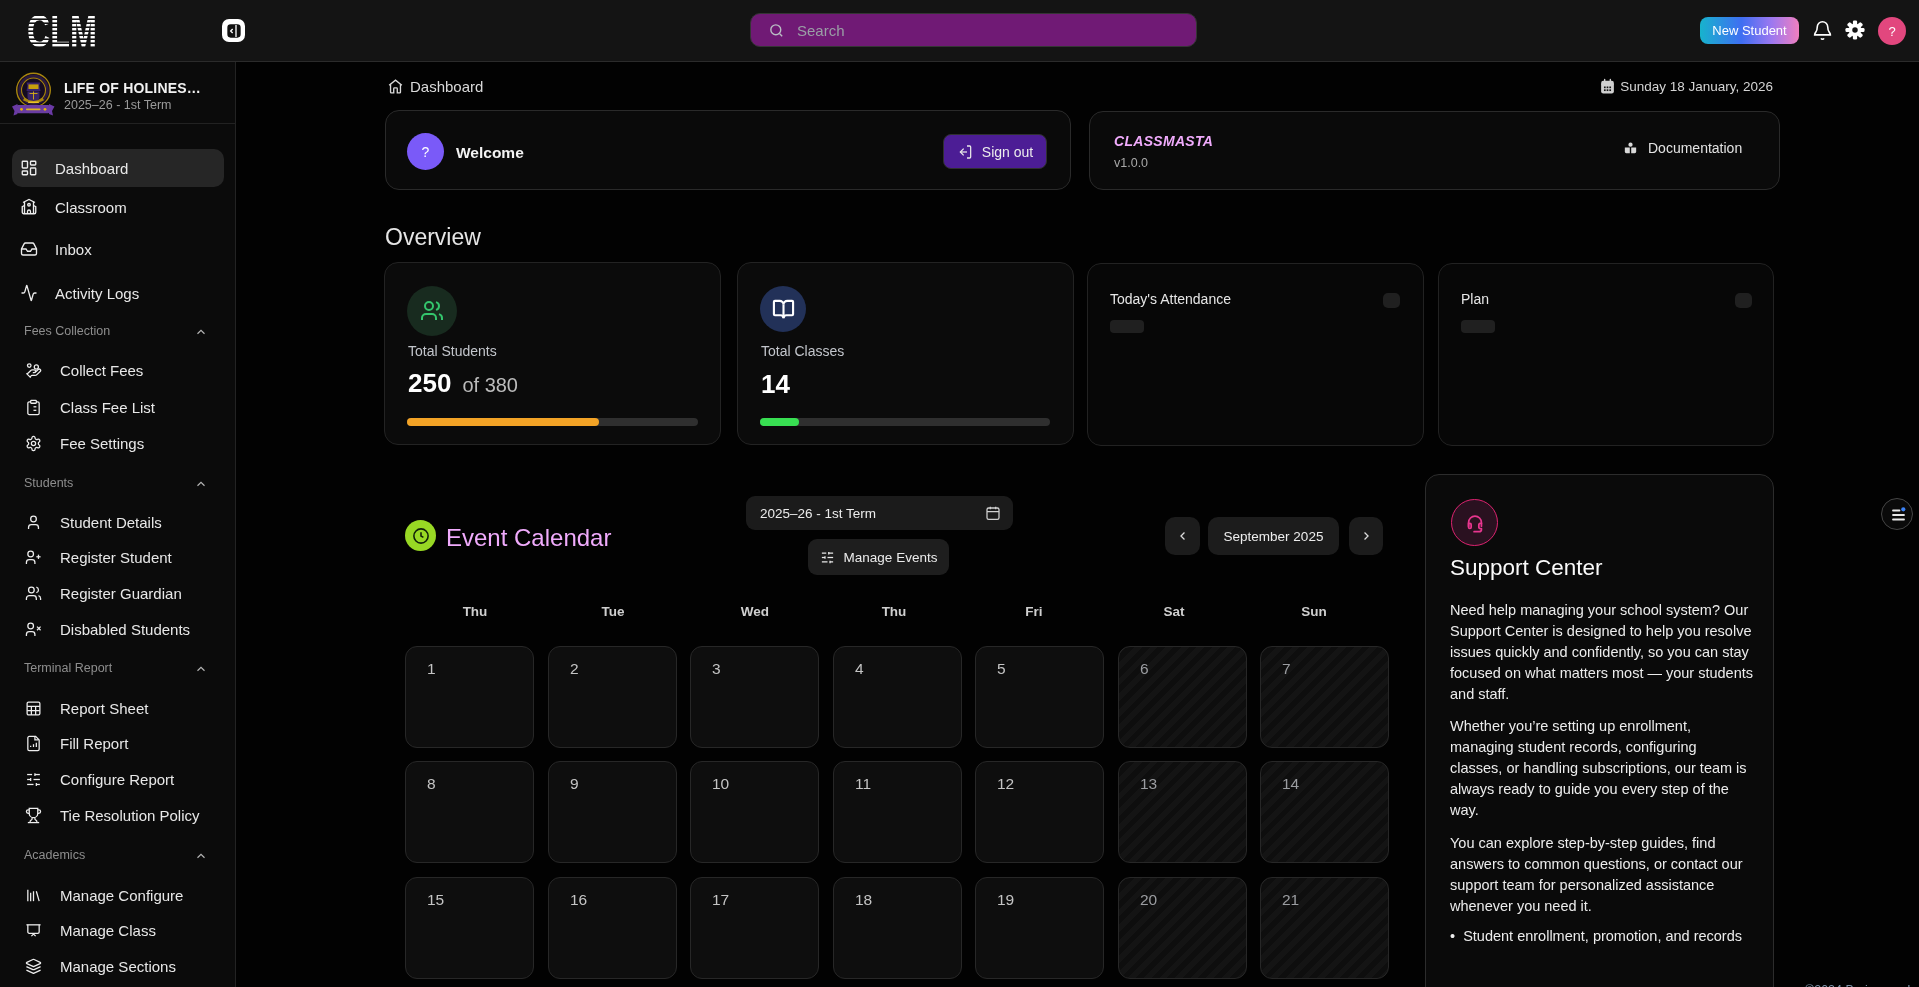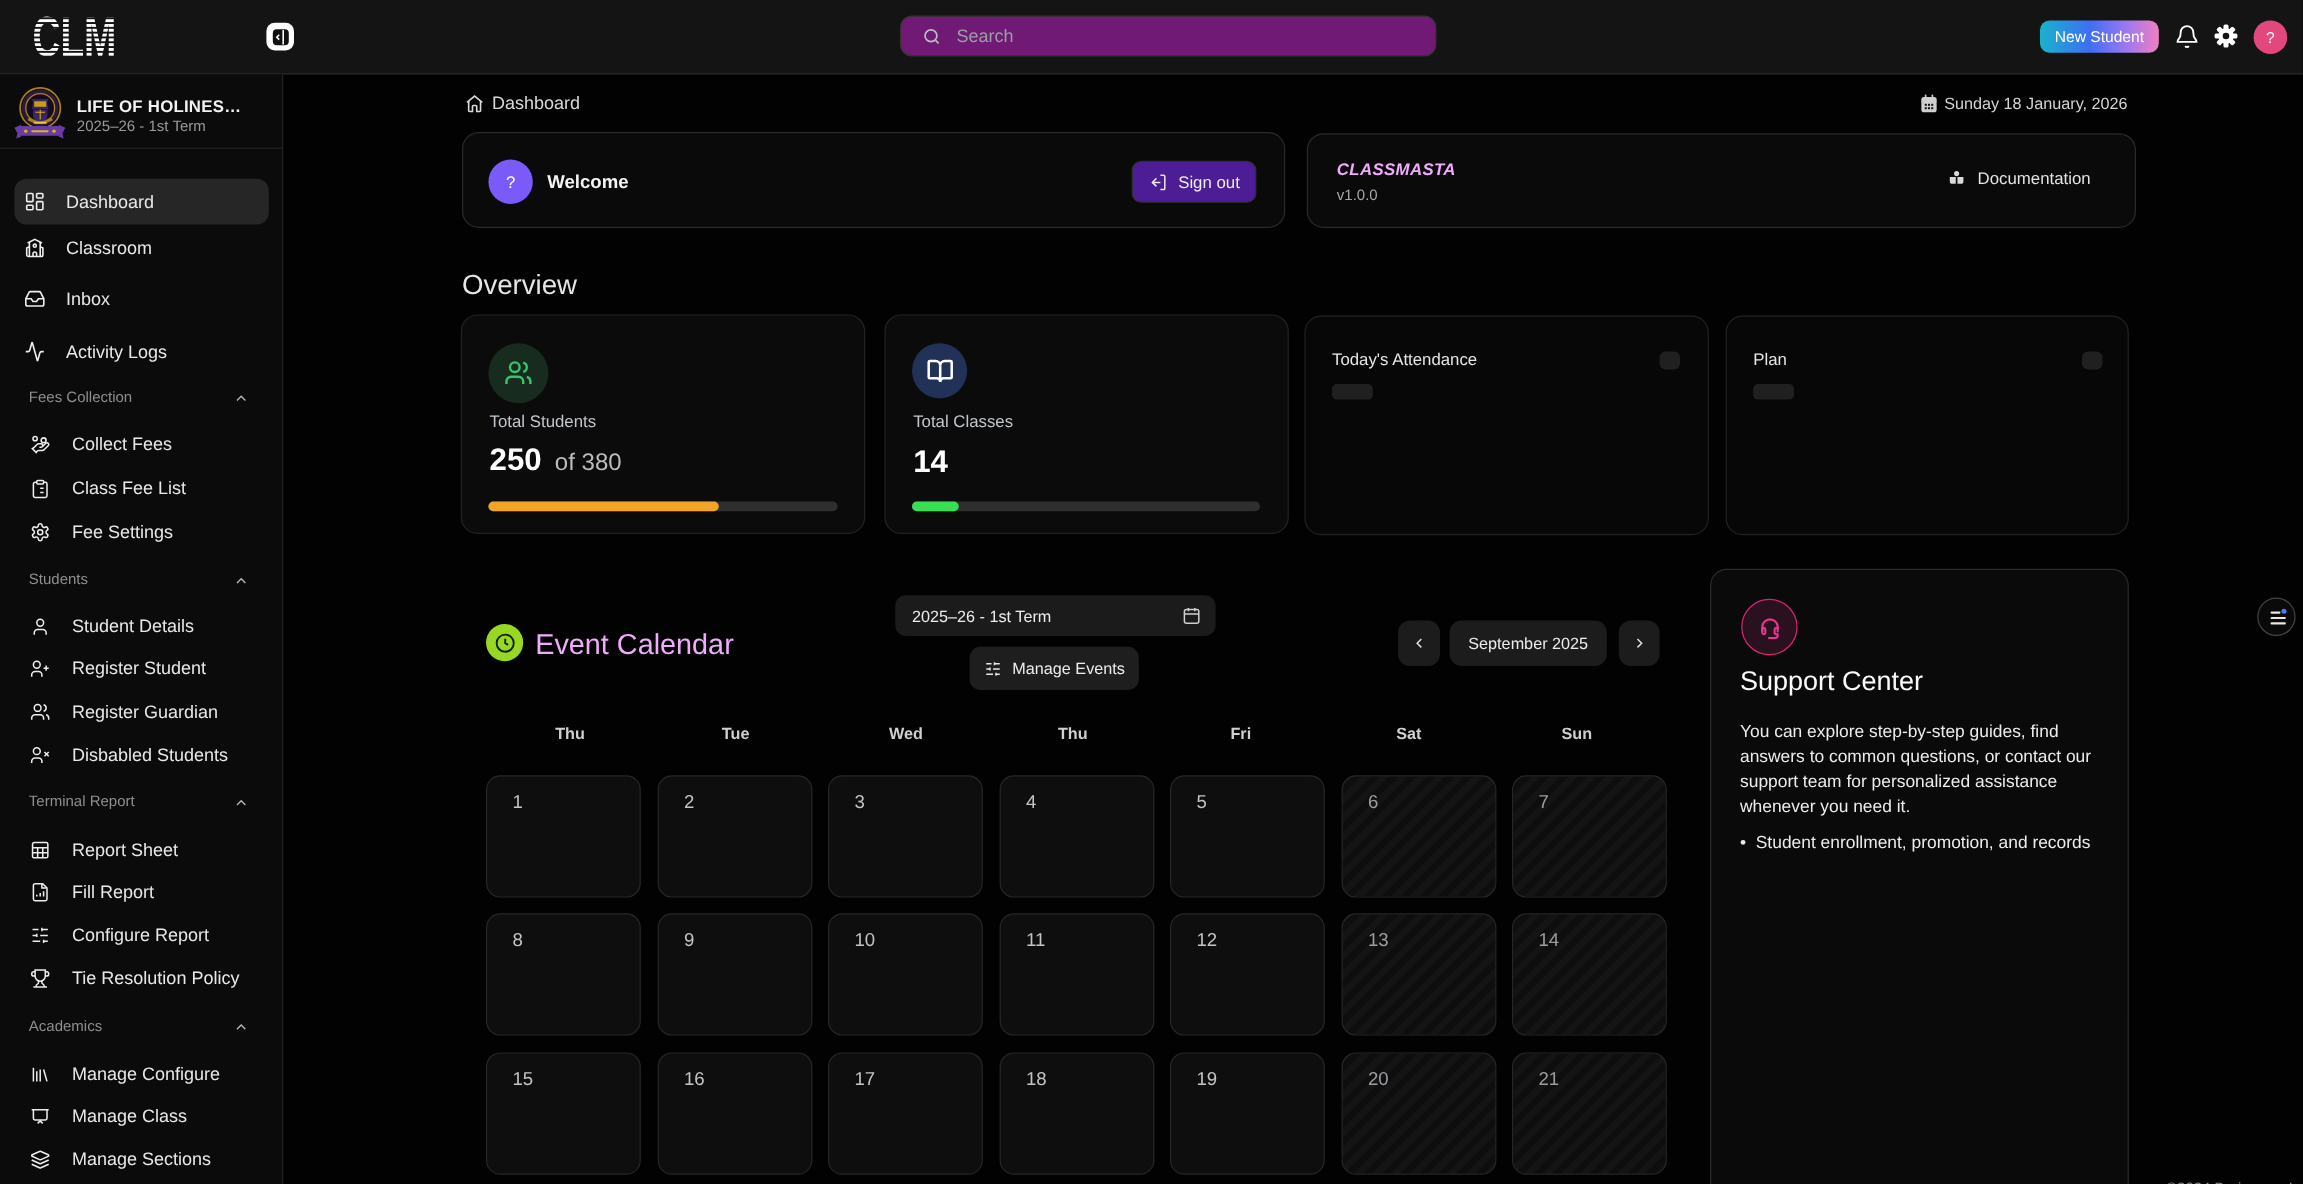--- a/index.html
+++ b/index.html
@@ -506,20 +506,22 @@
 <div class="card" id="support" style="left:1425px;top:474px;width:349px;height:640px;border-color:#2c2c2c;background:#0a0a0a">
   <div style="position:absolute;left:25px;top:24px;width:47px;height:47px;border-radius:50%;border:1.5px solid #dd2370;background:#2a1120;display:flex;align-items:center;justify-content:center">
     <svg width="22" height="22" viewBox="0 0 24 24" fill="none" stroke="#e8368f" stroke-width="1.9" stroke-linecap="round" stroke-linejoin="round">
         <path d="M5 15.5v-4a7 7 0 0 1 14 0v4"></path>
         <path d="M5 12.5h1.5a1.3 1.3 0 0 1 1.3 1.3v2.9a1.3 1.3 0 0 1-1.3 1.3H6.3A1.3 1.3 0 0 1 5 16.7Z"></path>
         <path d="M19 12.5h-1.5a1.3 1.3 0 0 0-1.3 1.3v2.9a1.3 1.3 0 0 0 1.3 1.3H19a0 0 0 0 0 0 0v1a2.5 2.5 0 0 1-2.5 2.5H11"></path>
       </svg>
   </div>
   <div style="position:absolute;left:24px;top:80px;font-size:22.5px;font-weight:normal;color:#fafafa">Support Center</div>
   <div style="position:absolute;left:24px;top:125px;width:330px">
+    <p style="margin-bottom:10.5px">Need help managing your school system? Our<br>Support Center is designed to help you resolve<br>issues quickly and confidently, so you can stay<br>focused on what matters most — your students<br>and staff.</p>
+    <p style="margin-bottom:12px">Whether you’re setting up enrollment,<br>managing student records, configuring<br>classes, or handling subscriptions, our team is<br>always ready to guide you every step of the<br>way.</p>
     <p style="margin-bottom:9px">You can explore step-by-step guides, find<br>answers to common questions, or contact our<br>support team for personalized assistance<br>whenever you need it.</p>
     <p>•&nbsp;&nbsp;Student enrollment, promotion, and records</p>
   </div>
 </div>
 
 <div style="position:absolute;left:1881px;top:498px;width:32px;height:32px;border-radius:50%;border:1px solid #454545;background:#0a0a0a">
   <svg width="32" height="32" viewBox="0 0 32 32">
       <g stroke="#e8e8e8" stroke-width="1.8" stroke-linecap="round">
         <path d="M11 11.5h6.5"></path>
         <path d="M11 16h11"></path>

